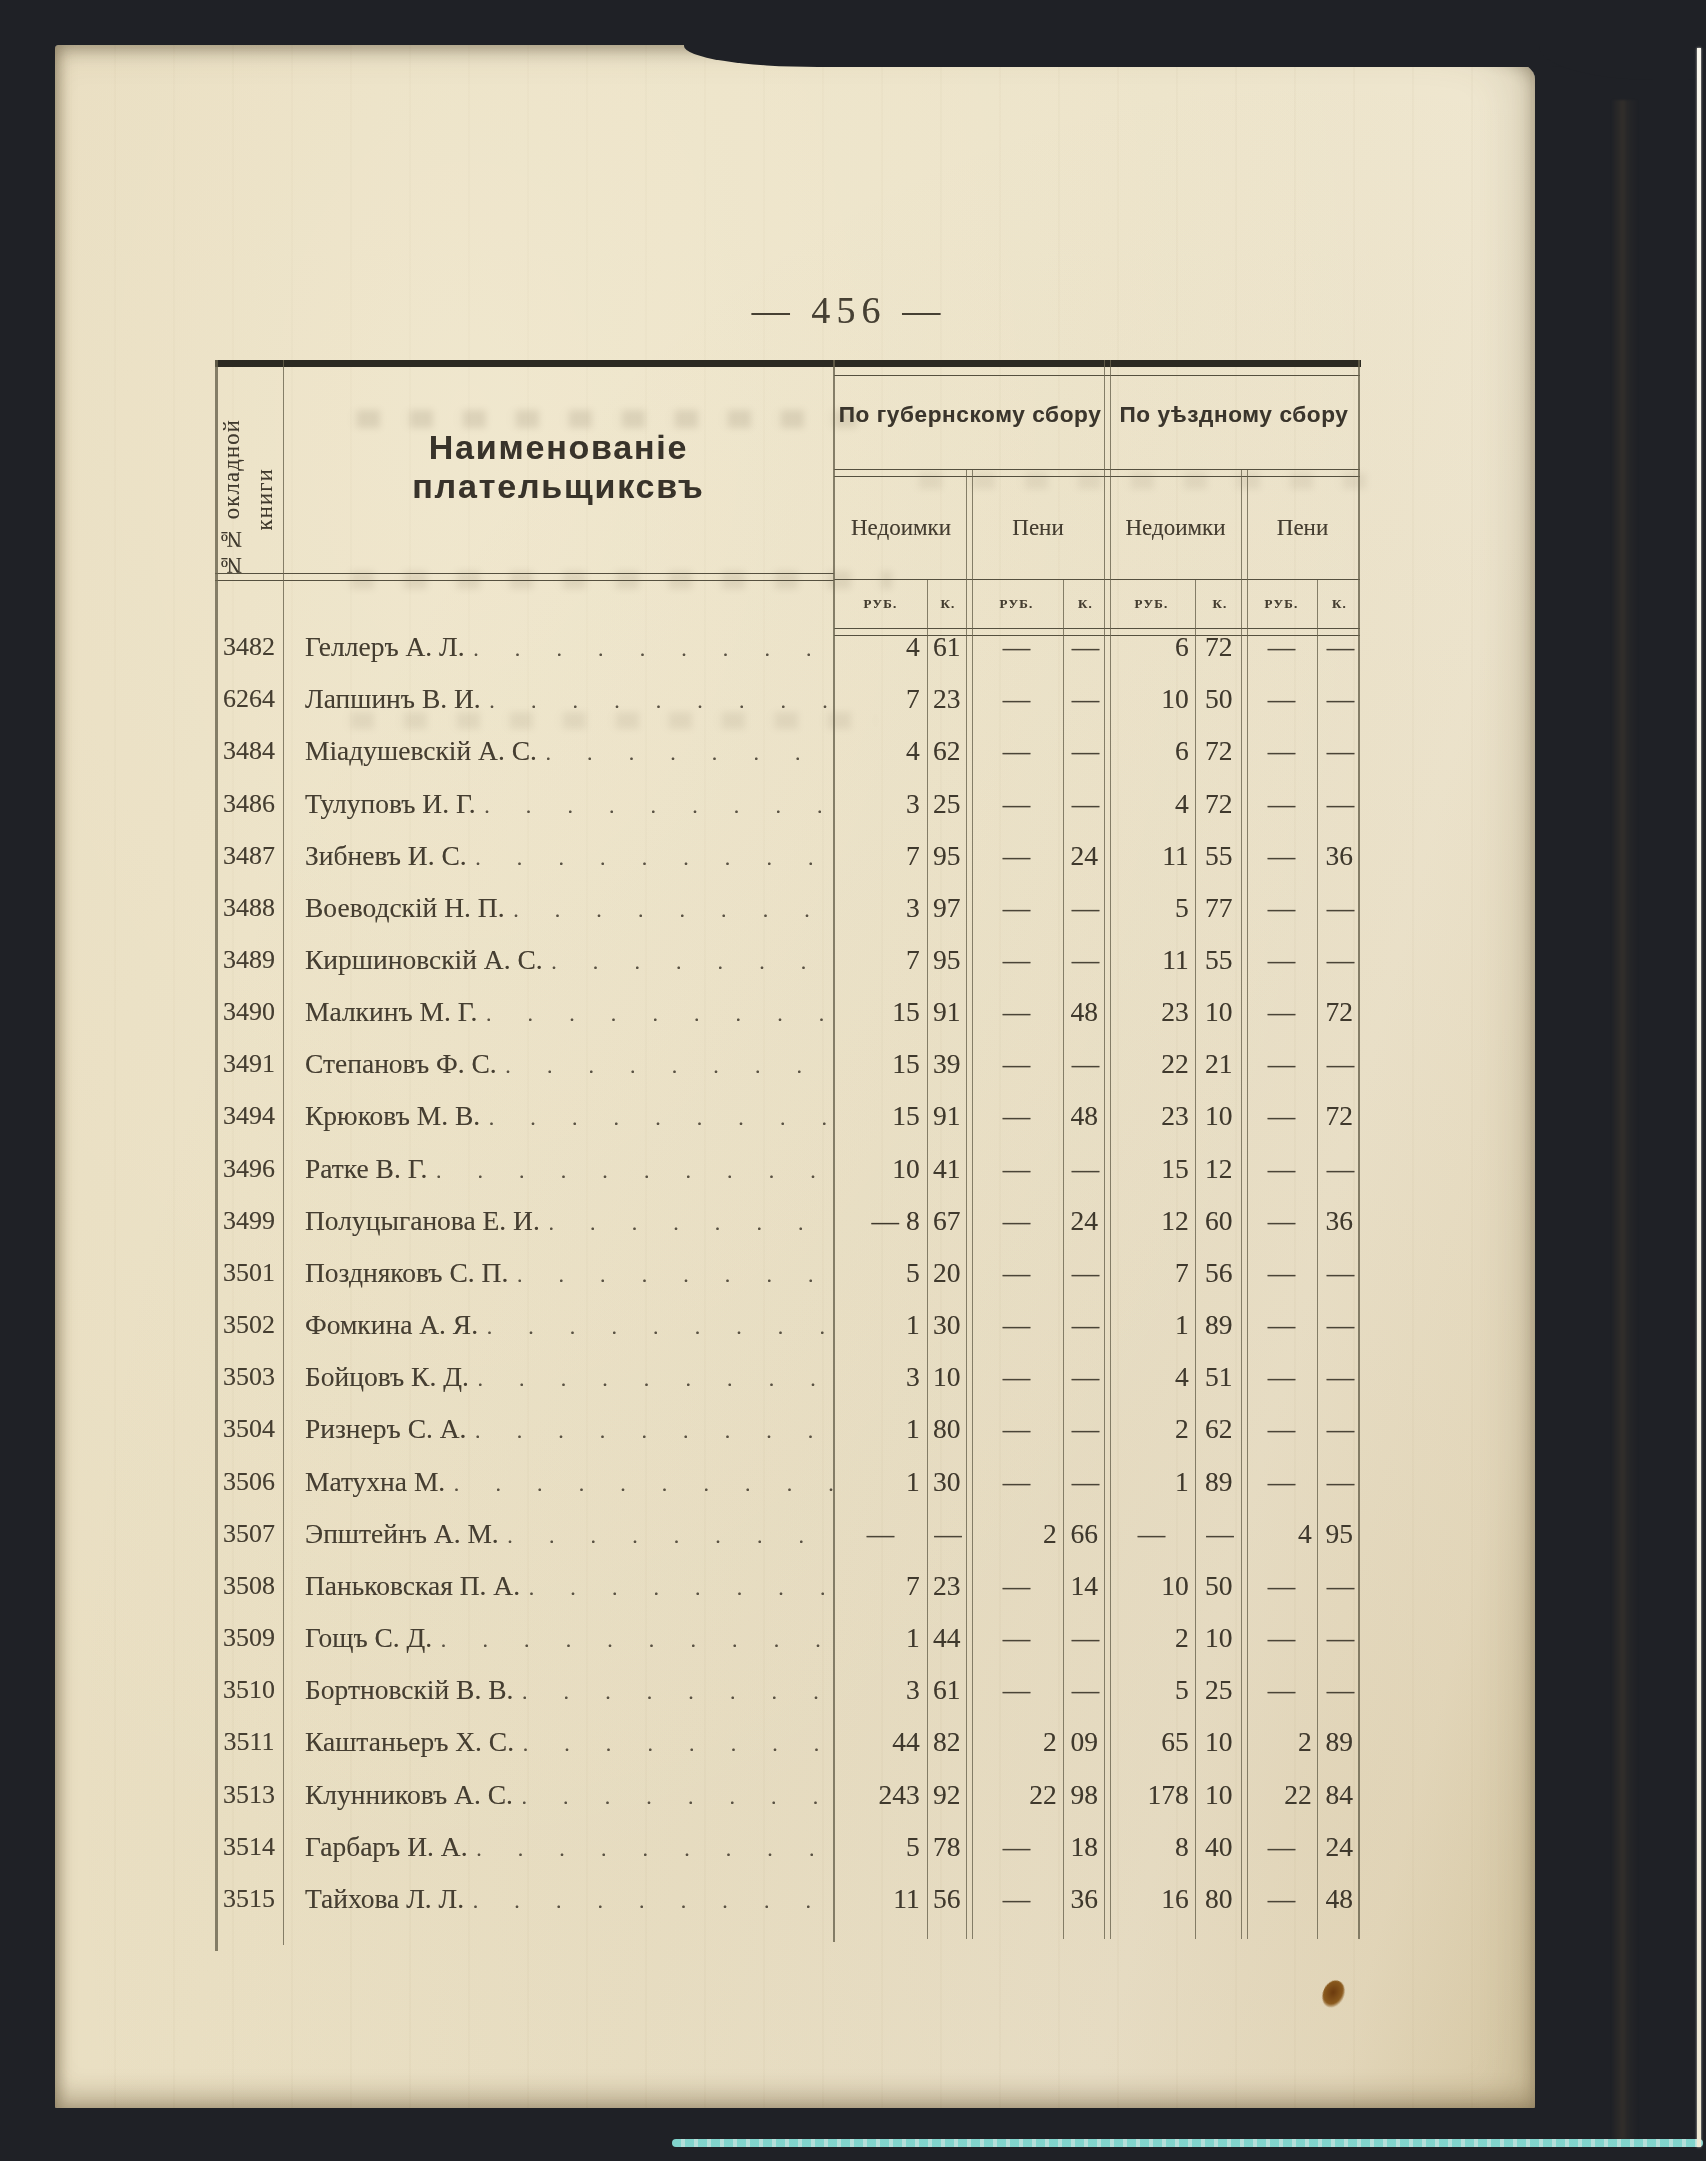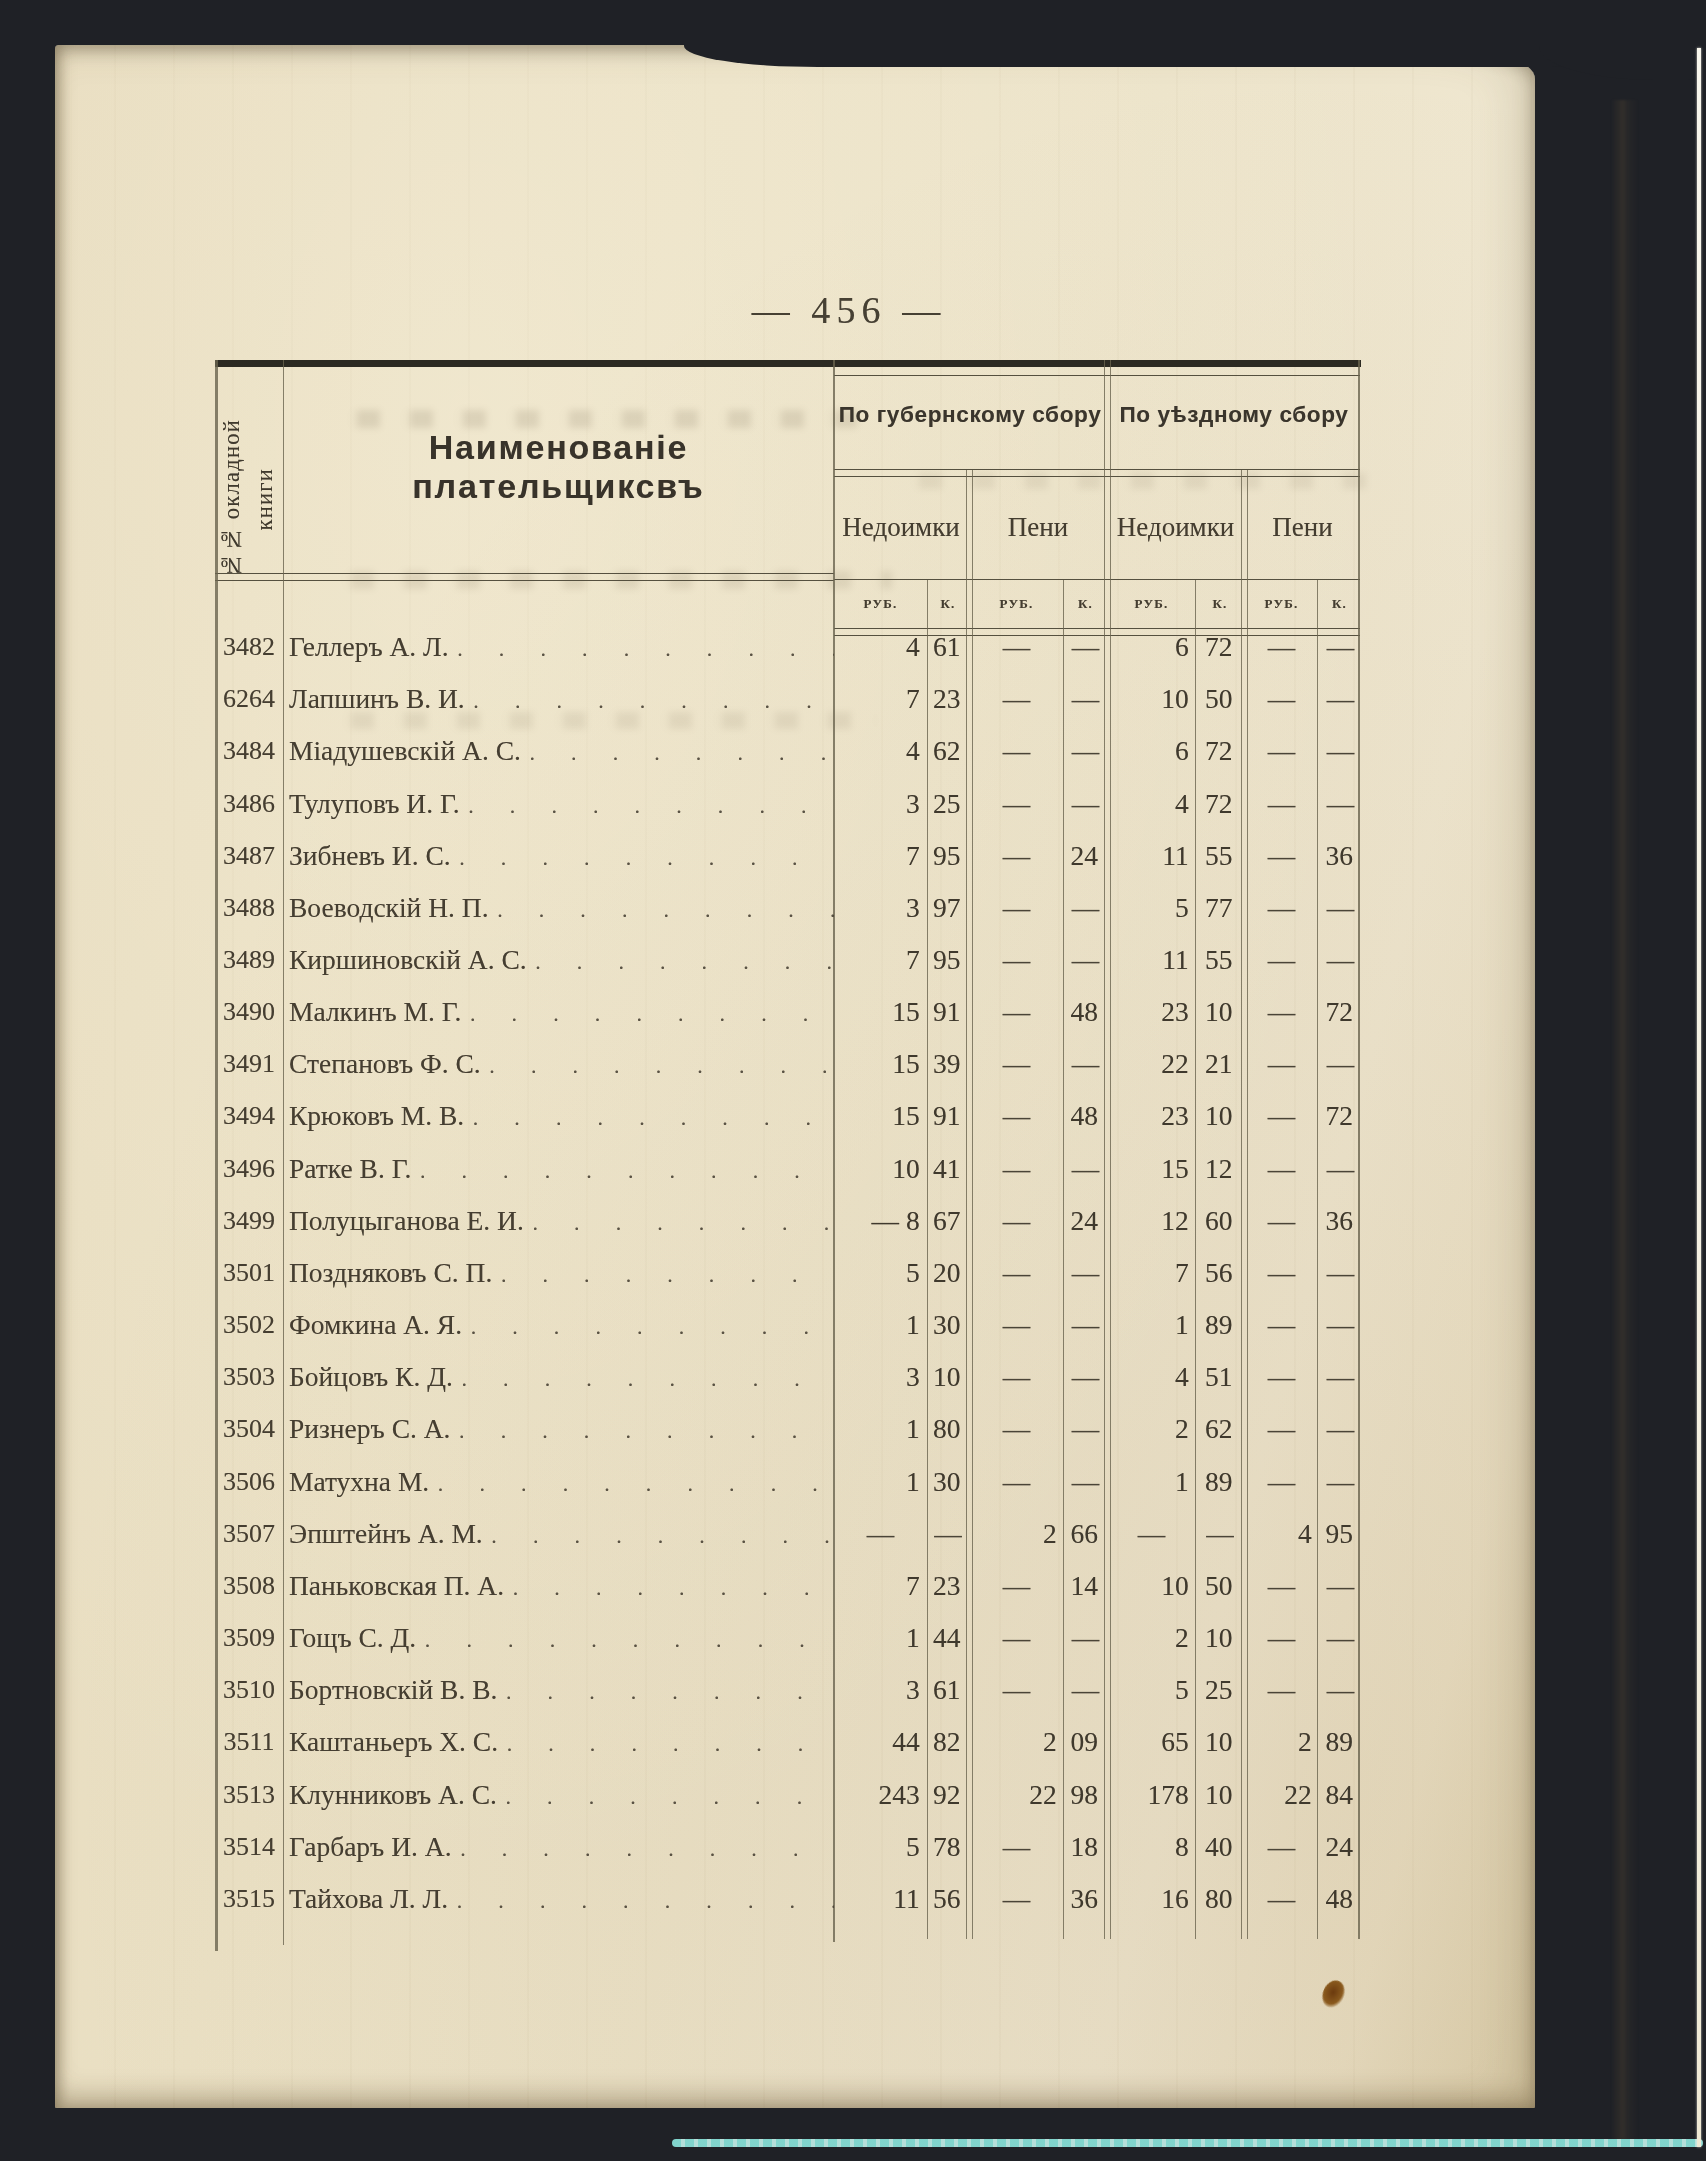--- a/index.html
+++ b/index.html
@@ -47,29 +47,29 @@
   .rule.heavy{background:#2c2a22;}
   .vline{position:absolute;background:#6a644f;opacity:.8;}
   
   .hcell{position:absolute;display:flex;align-items:center;justify-content:center;text-align:center;}
   .vert-head{font-size:22.6px;letter-spacing:1.2px;color:#3f392d;
         writing-mode:vertical-rl;transform:rotate(180deg);white-space:pre-line;line-height:1.45;}
   .name-head{font-family:"Liberation Sans",sans-serif;font-weight:bold;font-size:34px;
         letter-spacing:1.8px;color:#38332a;}
   .group-head{font-family:"Liberation Sans",sans-serif;font-weight:bold;font-size:22.6px;
         letter-spacing:0.6px;color:#3a352c;}
-  .sub-head{font-size:27px;color:#443d30;}
+  .sub-head{font-size:23px;color:#443d30;}
   .unit-head{font-size:13px;font-weight:bold;letter-spacing:1.2px;color:#443d30;}
   
   .tbody{position:absolute;left:0;top:261px;width:1146px;height:1304px;
         display:flex;flex-direction:column;}
   .row{flex:1;display:grid;grid-template-columns:68px 551px 93px 42px 95px 43px 89px 48px 75px 43px;
         align-items:center;}
   .c-no{text-align:center;font-size:26px;color:#45var;color:#453e31;}
-  .c-name{display:flex;align-items:baseline;padding-left:6px;font-size:27.5px;color:#453e31;
+  .c-name{display:flex;align-items:baseline;padding-left:22px;font-size:27.5px;color:#453e31;
         white-space:nowrap;overflow:hidden;}
   .dots{flex:1;overflow:hidden;white-space:nowrap;font-size:22px;letter-spacing:15.3px;
         margin-left:8.6px;color:#4a4336;opacity:.9;}
   .c-val{font-size:27.5px;color:#3f392d;text-align:right;padding-right:7.3px;white-space:nowrap;}
   .c-val.kop{text-align:center;padding-right:2.4px;}
   .c-val.dash{text-align:center;padding-right:0;color:#4a4437;}
   .txt{text-shadow:0 0 0.6px rgba(60,50,40,.35);}
 </style>
 </head>
 <body>

